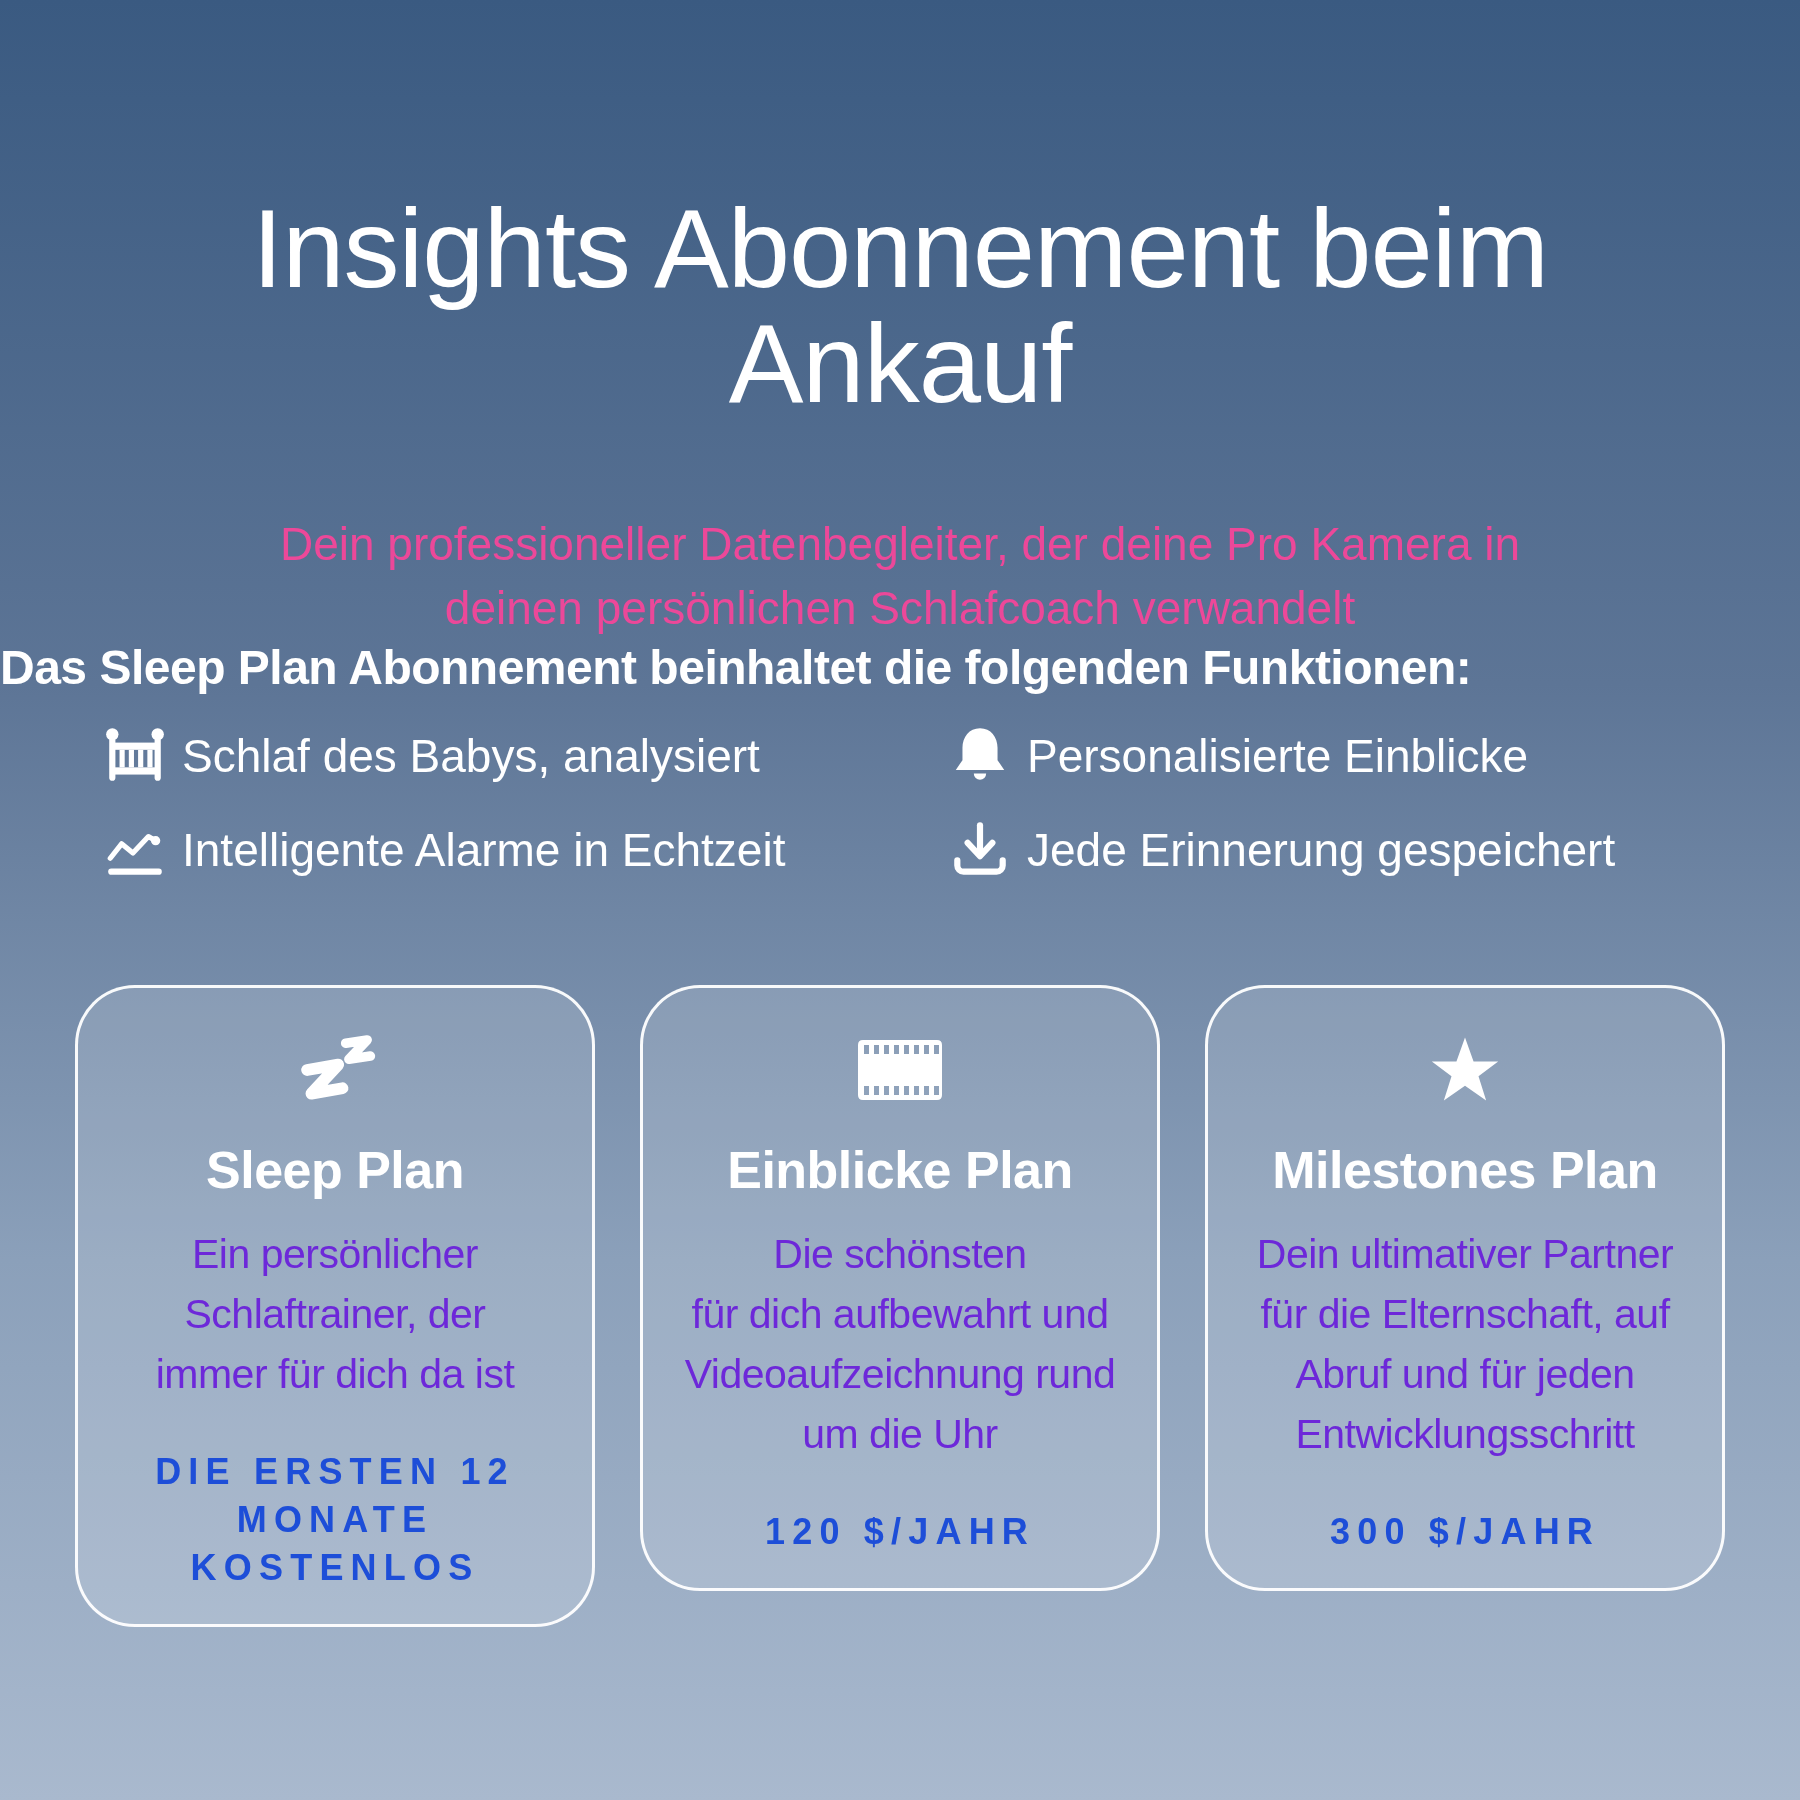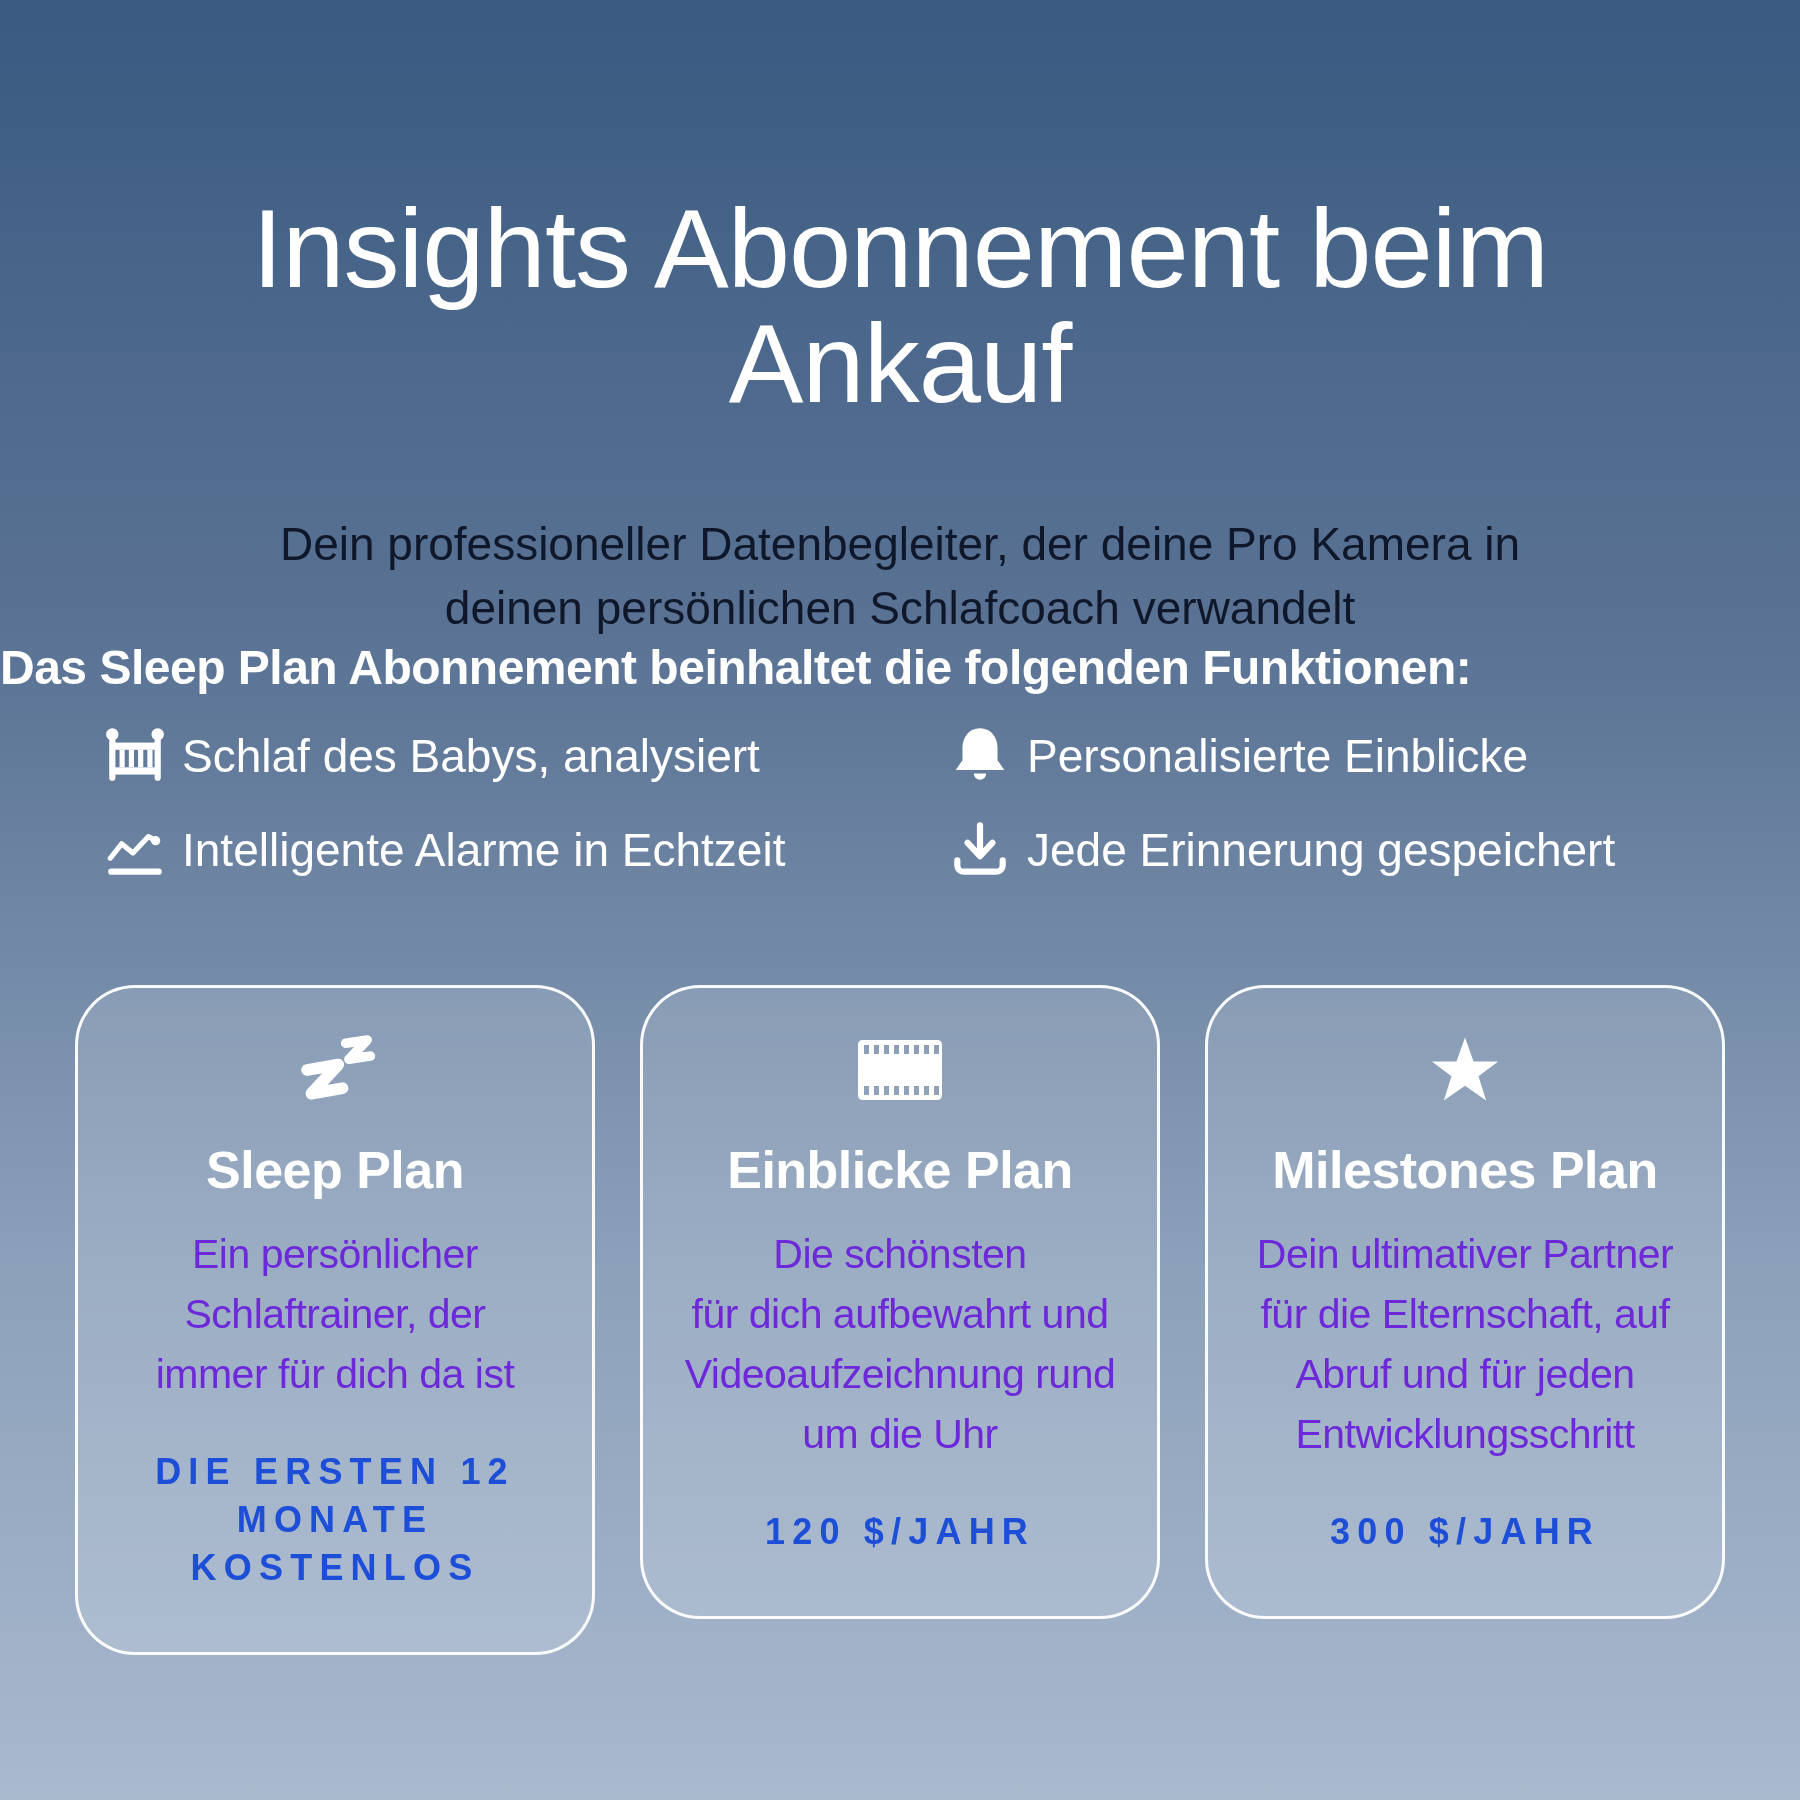--- a/index.html
+++ b/index.html
@@ -19,21 +19,21 @@
     font-weight:300;
     letter-spacing:-1px;
   }
   .title .line{display:block;}
   .subtitle{
     margin-top:90px;
     text-align:center;
     font-size:46px;
     line-height:64px;
     font-weight:400;
-    color:#0f172a;
+    color:#ec4899;
   }
   .subtitle .line{display:block;}
   .features-heading{
     text-align:left;
     font-size:48px;
     font-weight:700;
     letter-spacing:-0.5px;
   }
   .features-grid{
     width:1600px;
@@ -63,21 +63,21 @@
     justify-content:center;
     align-items:flex-start;
     gap:45px;
   }
   .card{
     box-sizing:border-box;
     width:520px;
     border:3px solid rgba(255,255,255,0.95);
     border-radius:60px;
     background:rgba(255,255,255,0.14);
-    padding:38px 10px 60px;
+    padding:38px 10px 32px;
     text-align:center;
   }
   .card-icon{
     height:88px;
     display:flex;align-items:center;justify-content:center;
   }
   .card-title{
     margin-top:26px;
     font-size:52px;
     font-weight:700;

